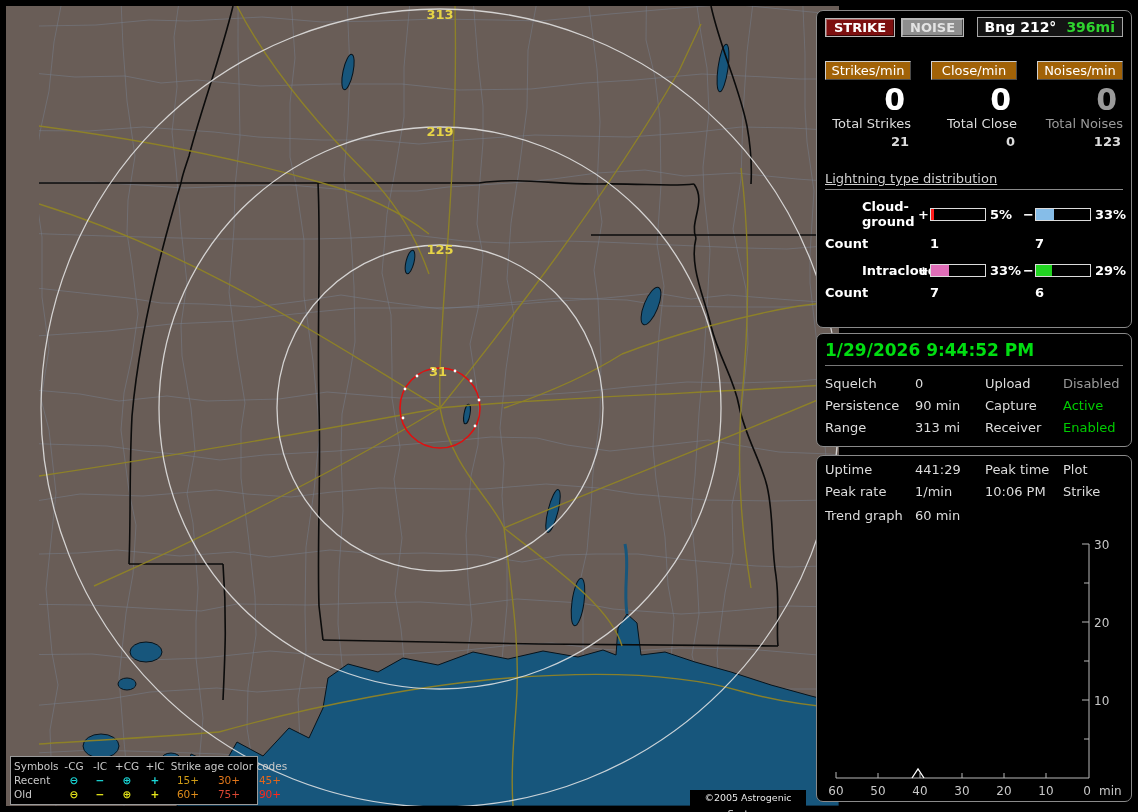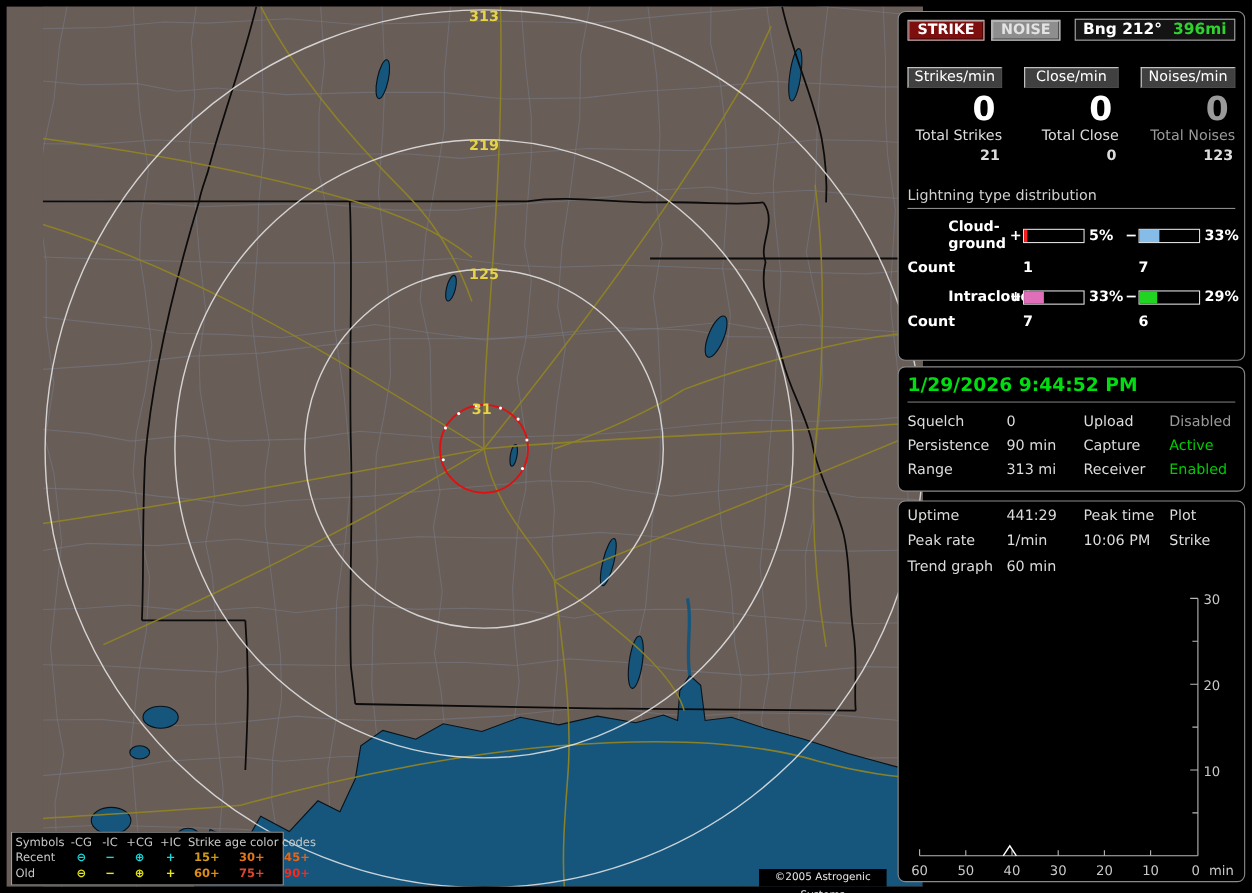--- a/index.html
+++ b/index.html
@@ -18,47 +18,47 @@
   .ringdot{fill:#fff;}
   .ringlabel{fill:#e6d446;font-size:13px;font-weight:bold;text-anchor:middle;
     font-family:"DejaVu Sans","Liberation Sans",sans-serif;}
   
   #legend{left:4px;top:750px;width:248px;height:49px;background:#000;border:1px solid #9a9a9a;
     font-size:10.5px;color:#c8c8c8;display:grid;box-sizing:border-box;
     grid-template-columns:46px 28px 24px 30px 26px 40px 42px 40px;align-content:space-evenly;
     padding:2px 3px;line-height:13px;}
   #legend .c{text-align:center;}
   #legend .agehead{grid-column:6/9;text-align:center;}
-  #legend .age{font-weight:bold;text-align:center;}
+  #legend .age{font-weight:normal;text-align:center;}
   #legend .sym{text-align:center;font-weight:bold;}
   #copyright{left:684px;top:784px;width:116px;height:16px;background:#000;color:#e8e8e8;
     font-size:9.5px;line-height:16px;text-align:center;}
   
   .panel{position:absolute;background:#000;border:1px solid #8a8a8a;border-radius:7px;
     box-sizing:border-box;padding:6px 8px;font-size:13px;}
   #p1{left:816px;top:10px;width:316px;height:318px;}
   #p2{left:816px;top:333px;width:316px;height:114px;}
   #p3{left:816px;top:455px;width:316px;height:347px;}
   .btnrow{display:flex;align-items:center;gap:6px;}
   .btn{font-family:inherit;font-size:13px;font-weight:bold;padding:1px 8px;cursor:pointer;
     border:1px solid #b8b8b8;box-shadow:inset 1px 1px 0 rgba(255,255,255,.35),inset -1px -1px 0 rgba(0,0,0,.55);}
   .btn.strike{background:#7d0f0f;color:#fff;}
   .btn.noise{background:#8e8e8e;color:#e3e3e3;}
   .bng{margin-left:auto;background:#141414;border:1px solid #a8a8a8;padding:1px 7px;
     font-weight:bold;font-size:14px;color:#fff;min-width:128px;display:flex;justify-content:space-between;gap:10px;}
   .green{color:#2fd32f;}
   .counters{display:grid;grid-template-columns:86px 86px 86px;justify-content:space-between;margin-top:24px;}
-  .pill{background:#404040;color:#fff;text-align:center;padding:1px 2px;font-size:13px;cursor:pointer;
+  .pill{background:#a16207;color:#fff;text-align:center;padding:1px 2px;font-size:13px;cursor:pointer;
     border:1px solid;border-color:#d0d0d0 #4a4a4a #4a4a4a #d0d0d0;}
   .bigzero{font-size:30px;font-weight:bold;color:#fff;text-align:right;padding-right:6px;margin-top:4px;line-height:32px;}
   .total-label{margin-top:0;text-align:right;white-space:nowrap;}
   .total-value{text-align:right;margin-top:3px;font-weight:600;padding-right:2px;}
   .muted{color:#9a9a9a;}
   .dist{margin-top:22px;}
-  .dist-title{color:#d0d0d0;border-bottom:1px solid #8a8a8a;padding-bottom:3px;margin-bottom:9px;}
+  .dist-title{color:#d0d0d0;border-bottom:1px solid #8a8a8a;padding-bottom:3px;margin-bottom:9px;text-decoration:underline;}
   .dist-row{display:grid;grid-template-columns:92px 13px 56px 36px 13px 56px 32px;align-items:center;margin-top:2px;}
   .dist-name{font-weight:bold;color:#fff;margin-left:37px;}
   .sign{font-weight:bold;color:#fff;text-align:center;}
   .bar{height:11px;background:#000;border:1px solid #dcdcdc;}
   .bar .fill{height:100%;}
   .pct{font-weight:bold;color:#fff;padding-left:4px;}
   .count-row{display:grid;grid-template-columns:92px 13px 56px 36px 13px 56px 32px;margin:7px 0 12px 0;}
   .count-row .cv{font-weight:bold;color:#fff;}
   .count-label{font-weight:bold;color:#fff;}
   

